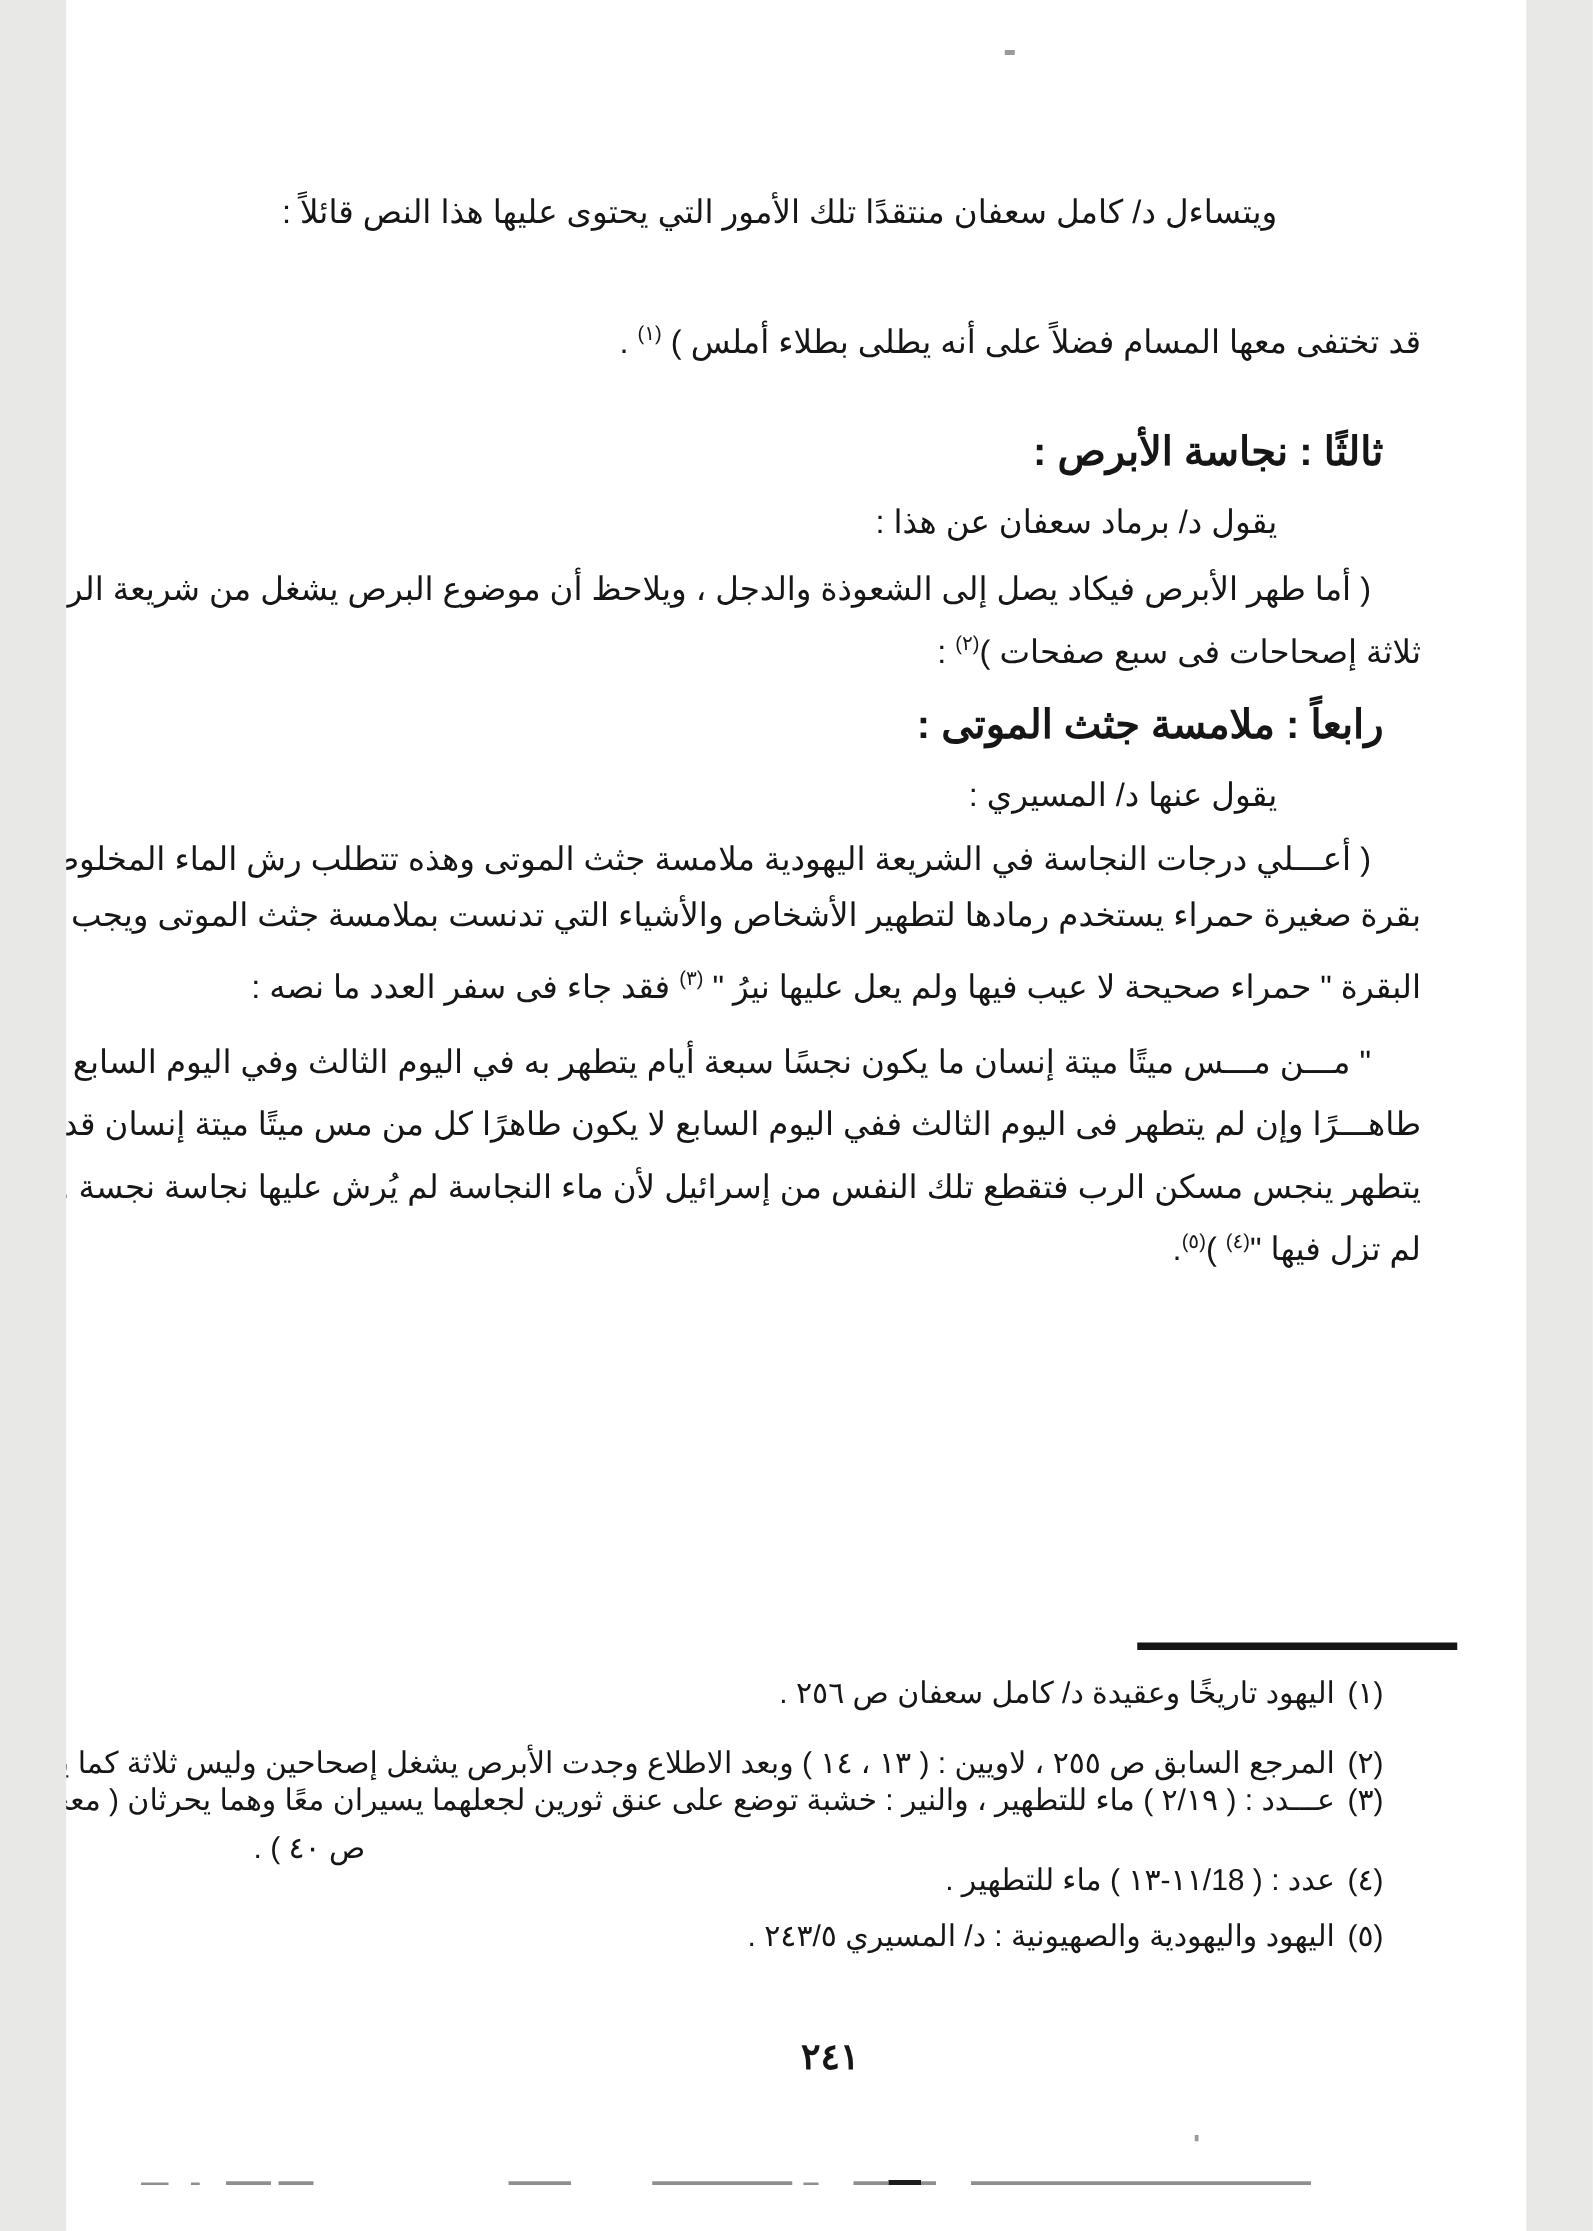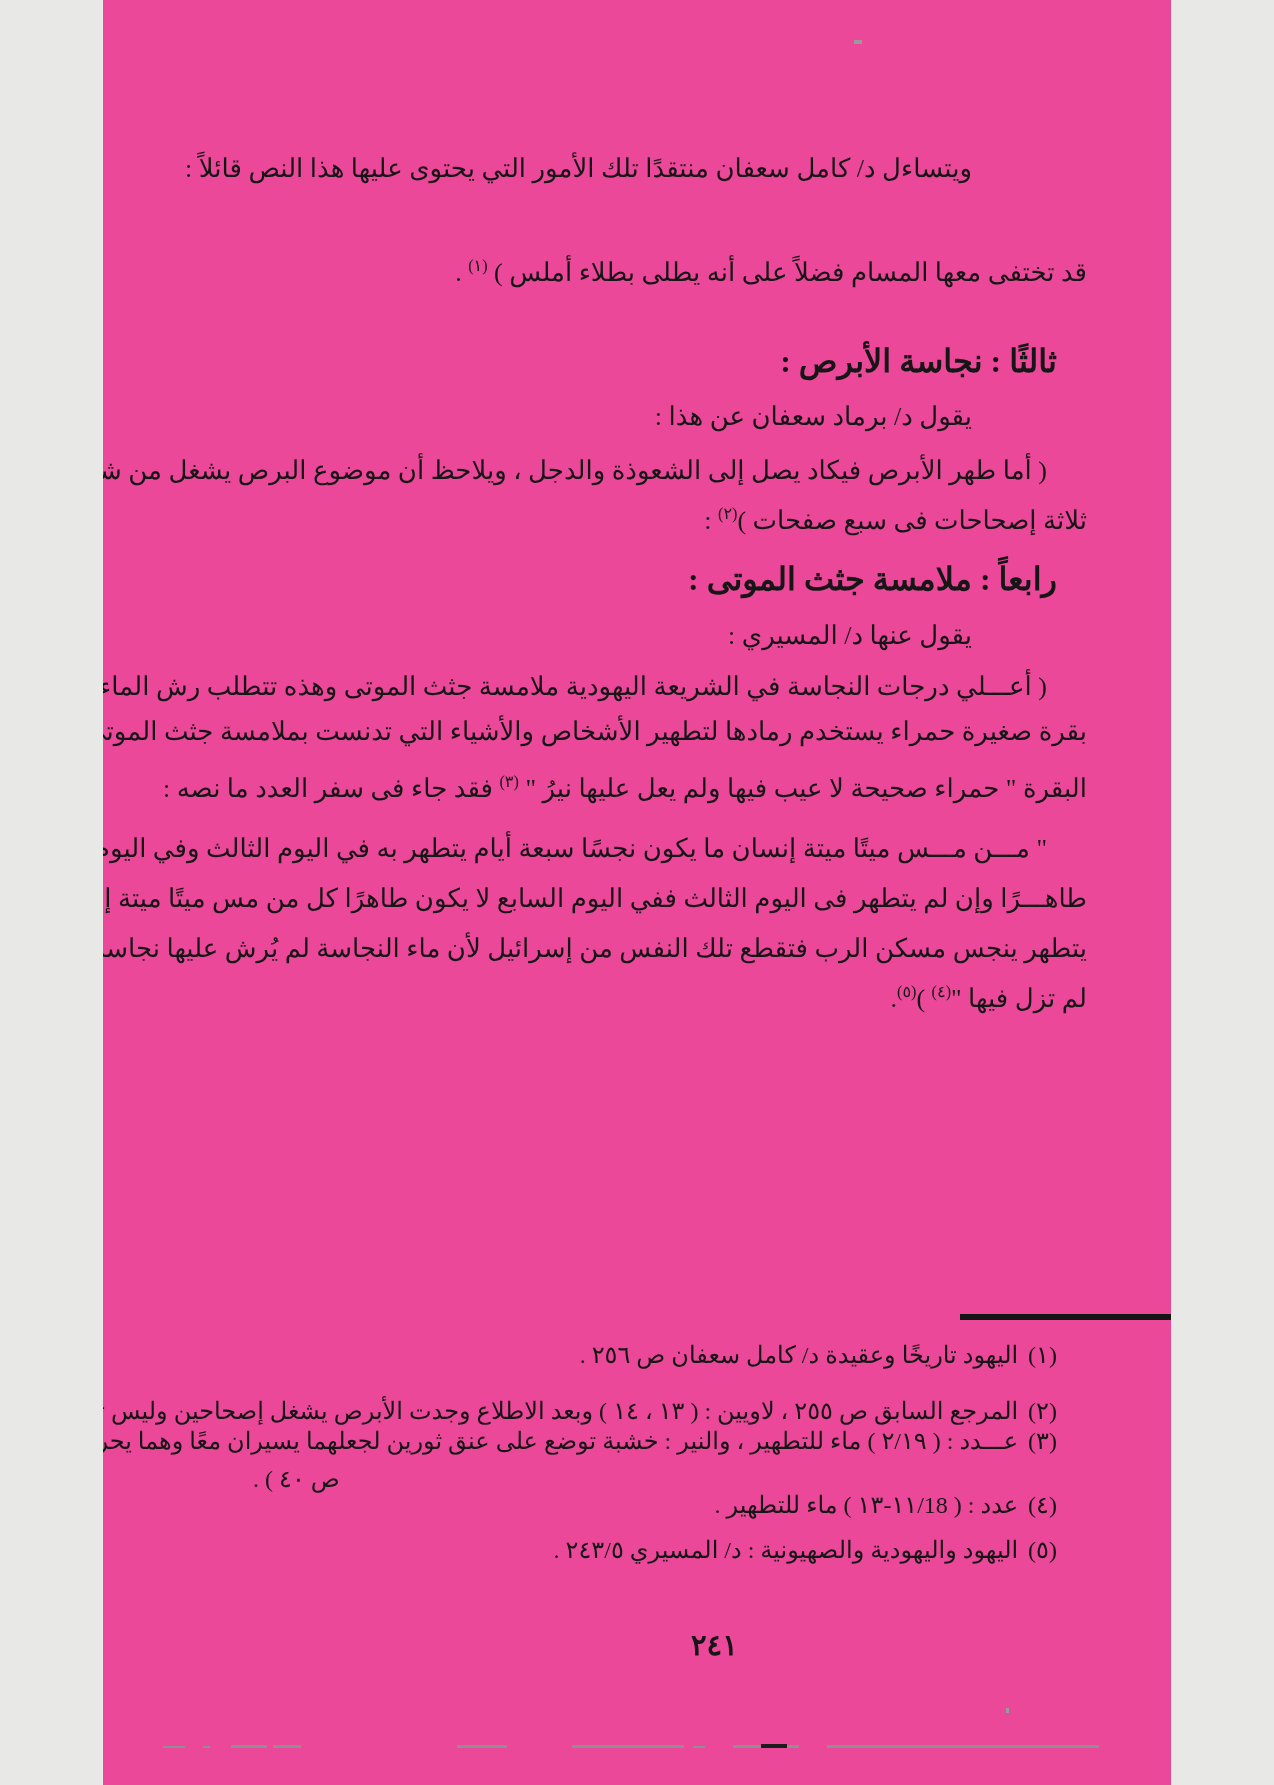--- a/index.html
+++ b/index.html
@@ -1,19 +1,19 @@
 <!DOCTYPE html>
 <html lang="ar" dir="rtl"><head>
 <meta charset="utf-8">
 <style>
   html,body{margin:0;padding:0;background:#e8e8e6;}
   .page{
-    position:relative;width:1068px;height:1785px;margin:0 auto;
-    background:#ec4899;color:#161616;overflow:hidden;
-    font-family:Liberation Serif, serif;
+    position:relative;width:1168px;height:1785px;margin:0 auto;
+    background:#ffffff;color:#161616;overflow:hidden;
+    font-family:Liberation Sans, sans-serif;
   }
   .bl{position:absolute;right:84px;font-size:26px;line-height:42px;white-space:nowrap;direction:rtl;}
   .bl.indent{right:124px;}
   .bl.intro{right:199px;}
   .hd{position:absolute;right:114px;font-size:32px;font-weight:bold;line-height:42px;white-space:nowrap;direction:rtl;}
   sup.ref{font-size:62%;line-height:0;vertical-align:super;letter-spacing:1px;}
   .fn{position:absolute;right:114px;font-size:24px;line-height:30px;white-space:nowrap;direction:rtl;}
   .fn .num{margin-left:10px;}
   .fn-cont{position:absolute;left:150px;font-size:24px;line-height:30px;white-space:nowrap;direction:rtl;}
   .sep{position:absolute;left:857px;top:1314px;width:256px;height:6px;background:#151515;}

